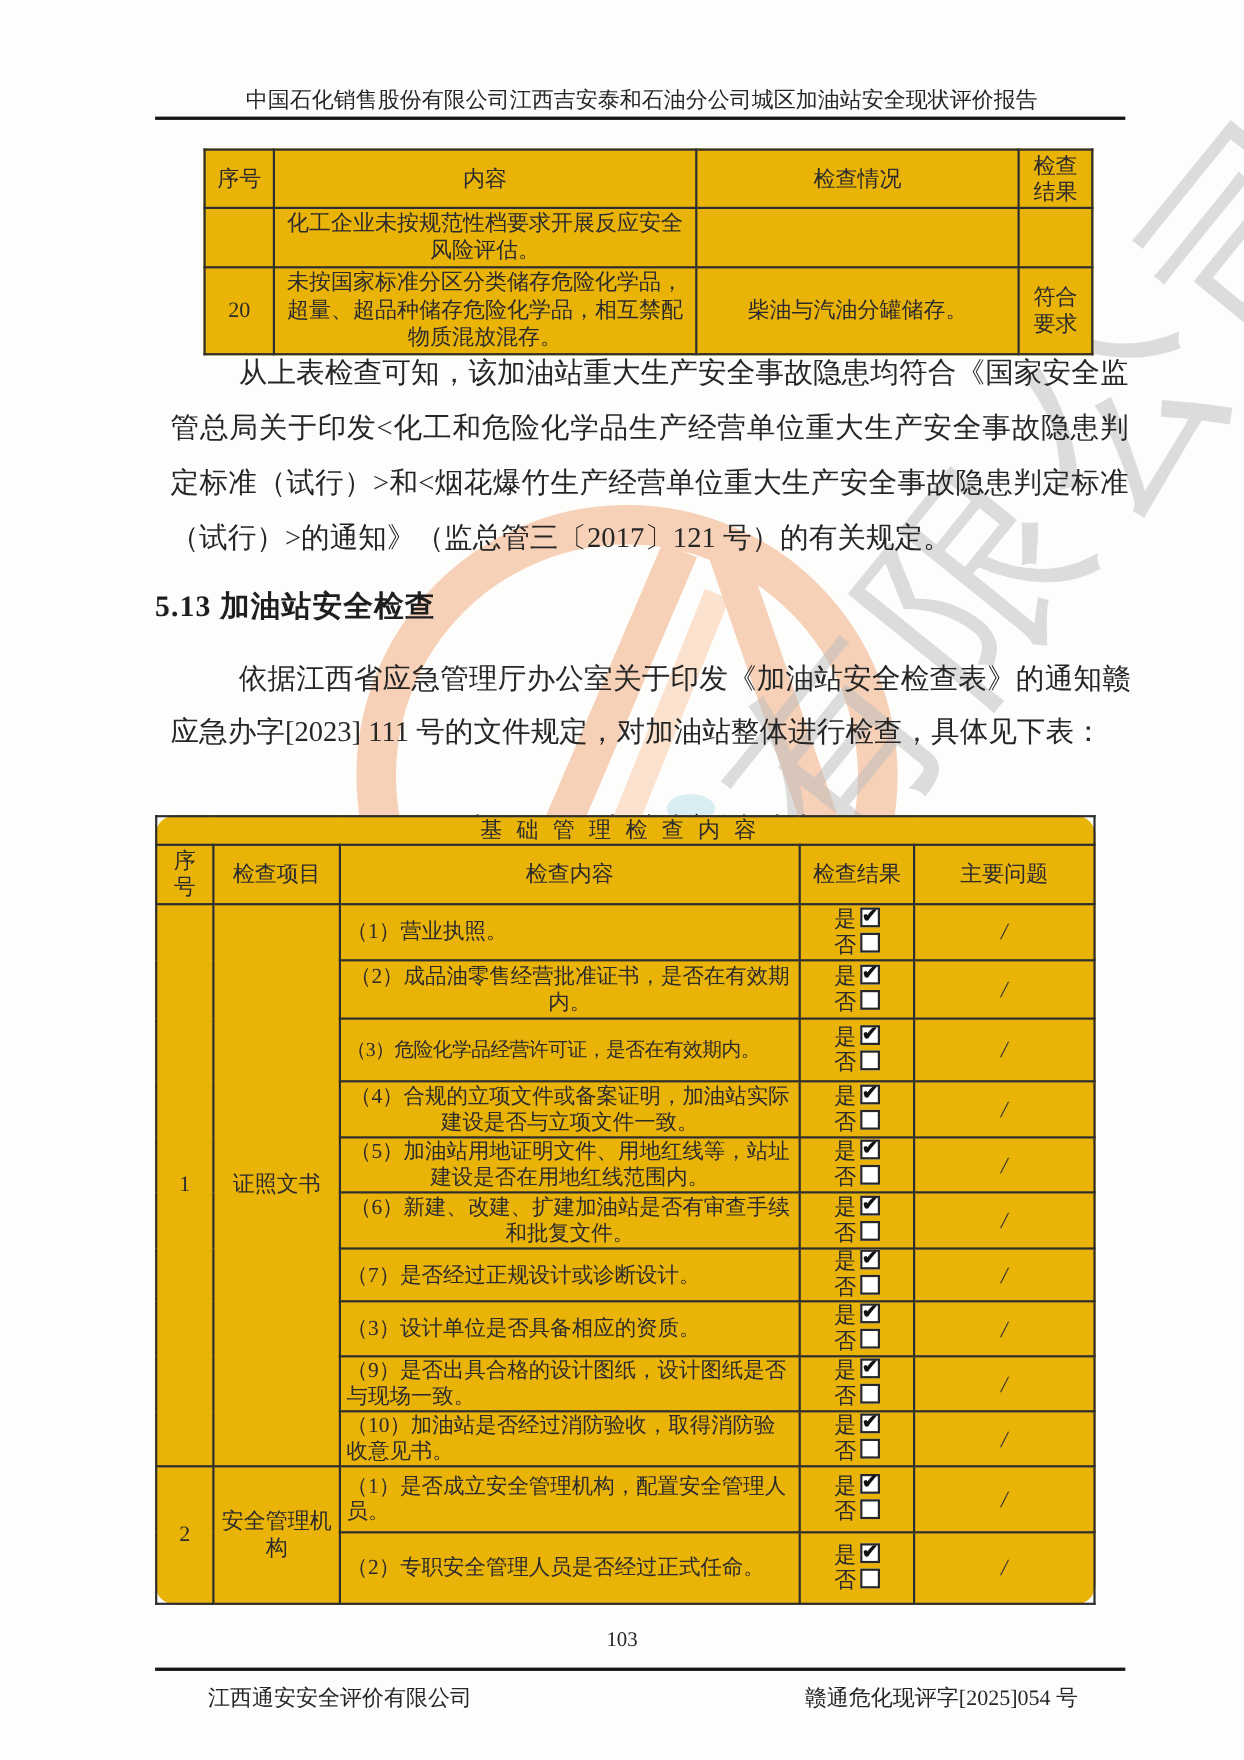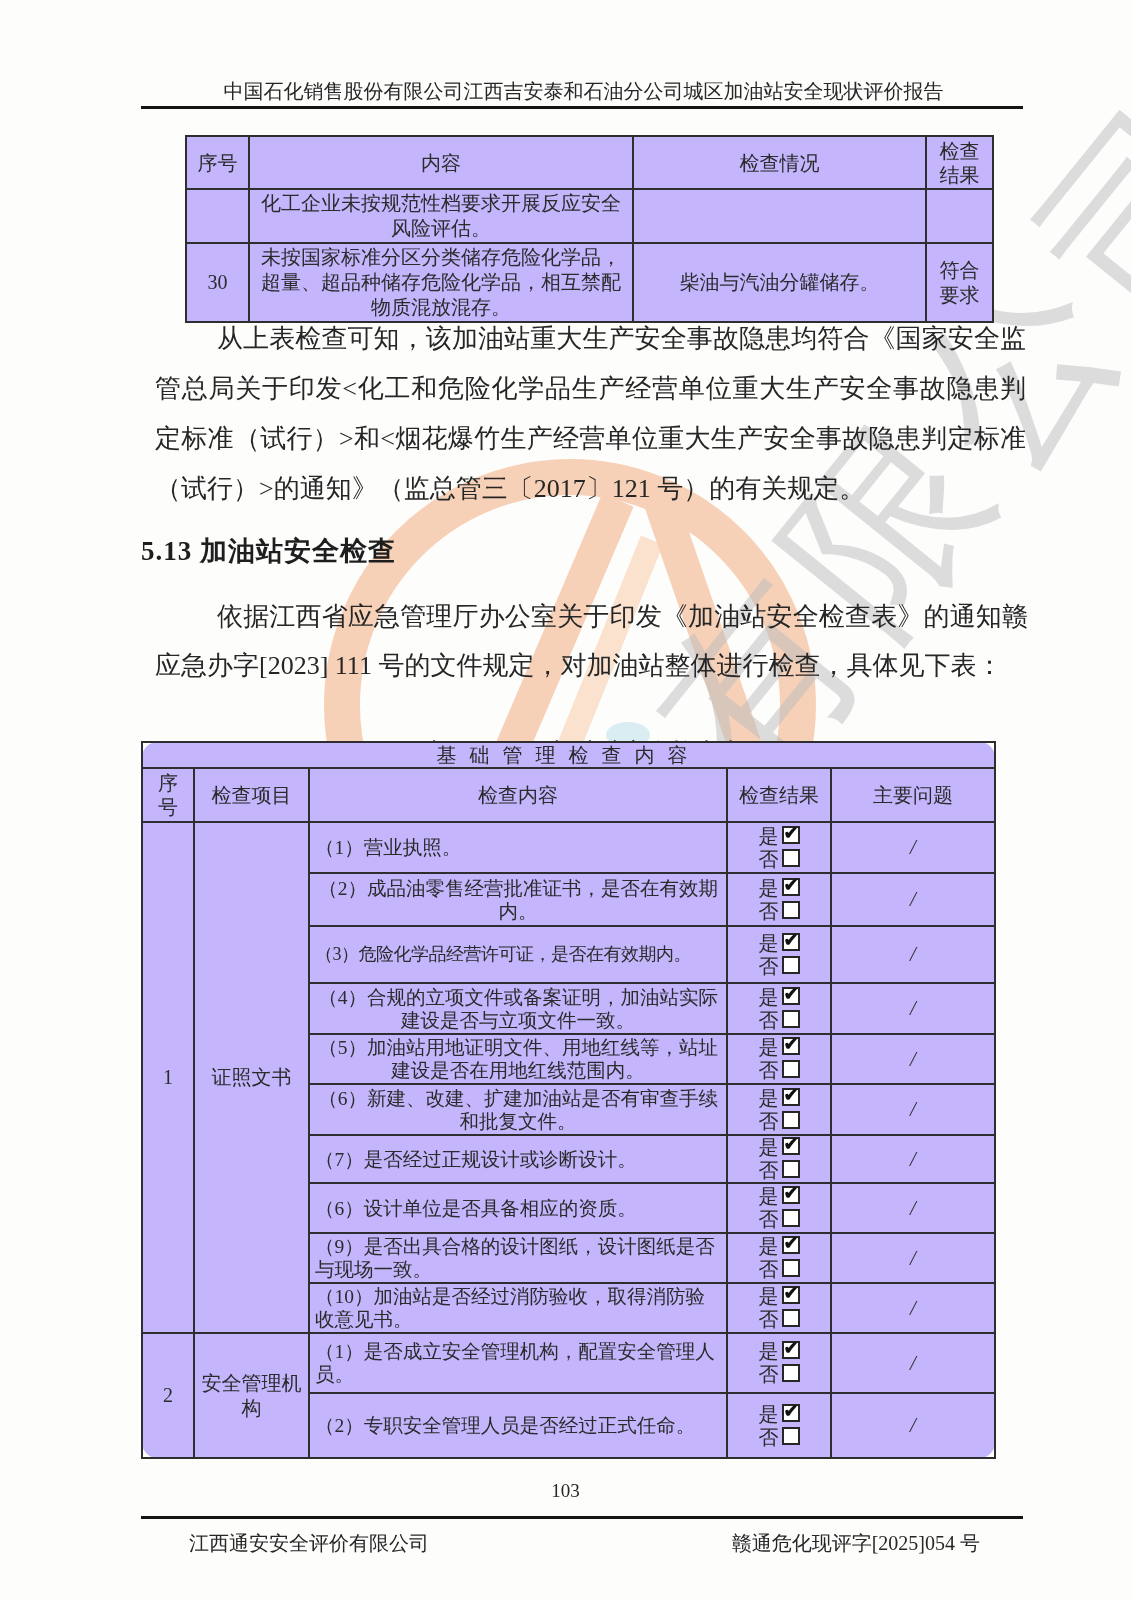--- a/index.html
+++ b/index.html
@@ -24,21 +24,21 @@
   .content{position:absolute;left:0;top:0;width:100%;height:100%;z-index:2;}
   .doc-header{
     position:absolute;top:78px;left:0;width:100%;
     text-align:center;font-size:20px;line-height:26px;color:#262626;
     padding-left:36px;box-sizing:border-box;
   }
   .rule{position:absolute;left:141px;width:882px;height:3px;background:#141414;}
   .rule-top{top:106px;}
   .rule-bottom{top:1516px;}
 
-  table{border-collapse:collapse;table-layout:fixed;background:#c4b5fd;}
+  table{border-collapse:collapse;table-layout:fixed;background:#eab308;}
   td,th{border:2px solid #2e2e2e;font-weight:400;vertical-align:middle;
         overflow:hidden;padding:1px 4px;box-sizing:border-box;}
 
   
   .t1{position:absolute;left:185px;top:135px;width:807px;font-size:20px;}
   .t1 th{text-align:center;line-height:24px;}
   .t1 td{text-align:center;line-height:25px;}
   .t1 thead tr{height:53px;}
 
   
@@ -116,21 +116,21 @@
         </tr>
       </thead>
       <tbody>
           <tr style="height:52px">
             <td></td>
             <td>化工企业未按规范性档要求开展反应安全风险评估。</td>
             <td></td>
             <td></td>
           </tr>
           <tr style="height:78px">
-            <td>30</td>
+            <td>20</td>
             <td>未按国家标准分区分类储存危险化学品，超量、超品种储存危险化学品，相互禁配物质混放混存。</td>
             <td>柴油与汽油分罐储存。</td>
             <td>符合要求</td>
           </tr>
         </tbody>
     </table>
 
     <p class="para p1">从上表检查可知，该加油站重大生产安全事故隐患均符合《国家安全监管总局关于印发&lt;化工和危险化学品生产经营单位重大生产安全事故隐患判定标准（试行）&gt;和&lt;烟花爆竹生产经营单位重大生产安全事故隐患判定标准（试行）&gt;的通知》（监总管三〔2017〕121 号）的有关规定。</p>
 
     <h2 class="sec-heading">5.13 加油站安全检查</h2>
@@ -212,21 +212,21 @@
           </tr>
           <tr style="height:47px">
             <td class="c-content align-left">（7）是否经过正规设计或诊断设计。</td>
             <td class="c-result">
               <div class="res-line">是<span class="cb checked"></span></div>
               <div class="res-line">否<span class="cb"></span></div>
             </td>
             <td class="c-issue">/</td>
           </tr>
           <tr style="height:50px">
-            <td class="c-content align-left">（6）设计单位是否具备相应的资质。</td>
+            <td class="c-content align-left">（3）设计单位是否具备相应的资质。</td>
             <td class="c-result">
               <div class="res-line">是<span class="cb checked"></span></div>
               <div class="res-line">否<span class="cb"></span></div>
             </td>
             <td class="c-issue">/</td>
           </tr>
           <tr style="height:47px">
             <td class="c-content align-left">（9）是否出具合格的设计图纸，设计图纸是否与现场一致。</td>
             <td class="c-result">
               <div class="res-line">是<span class="cb checked"></span></div>

